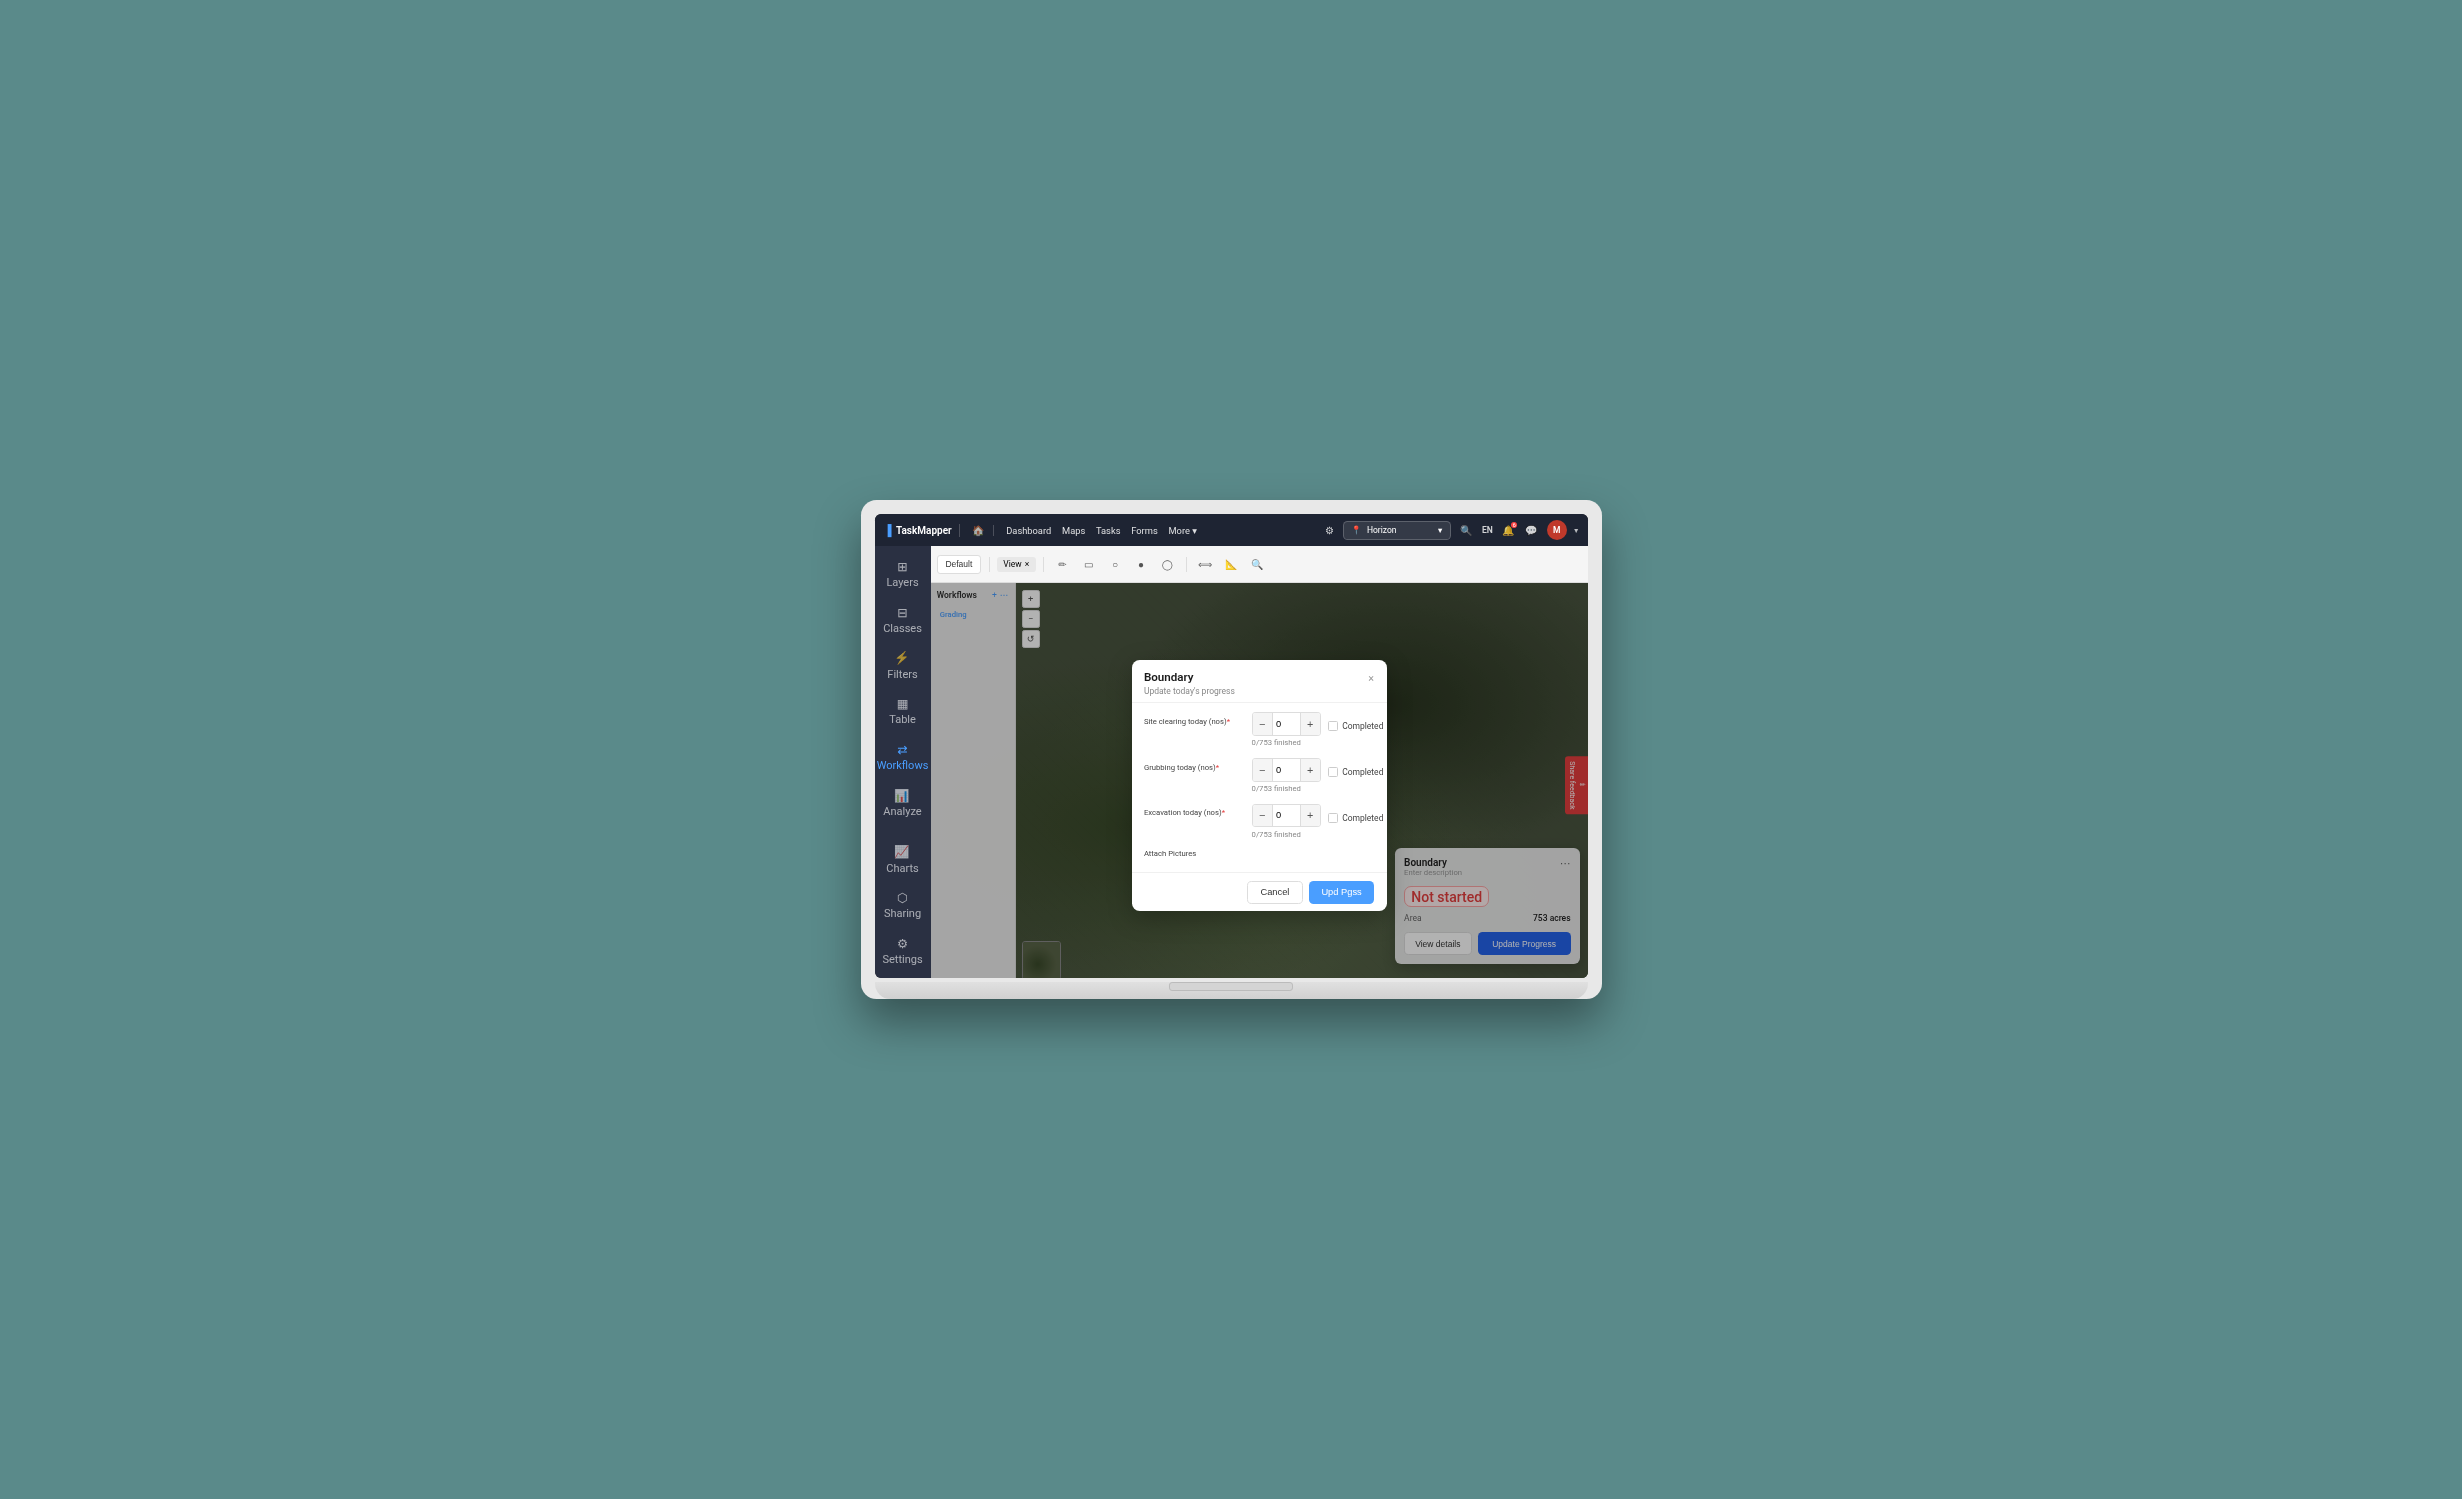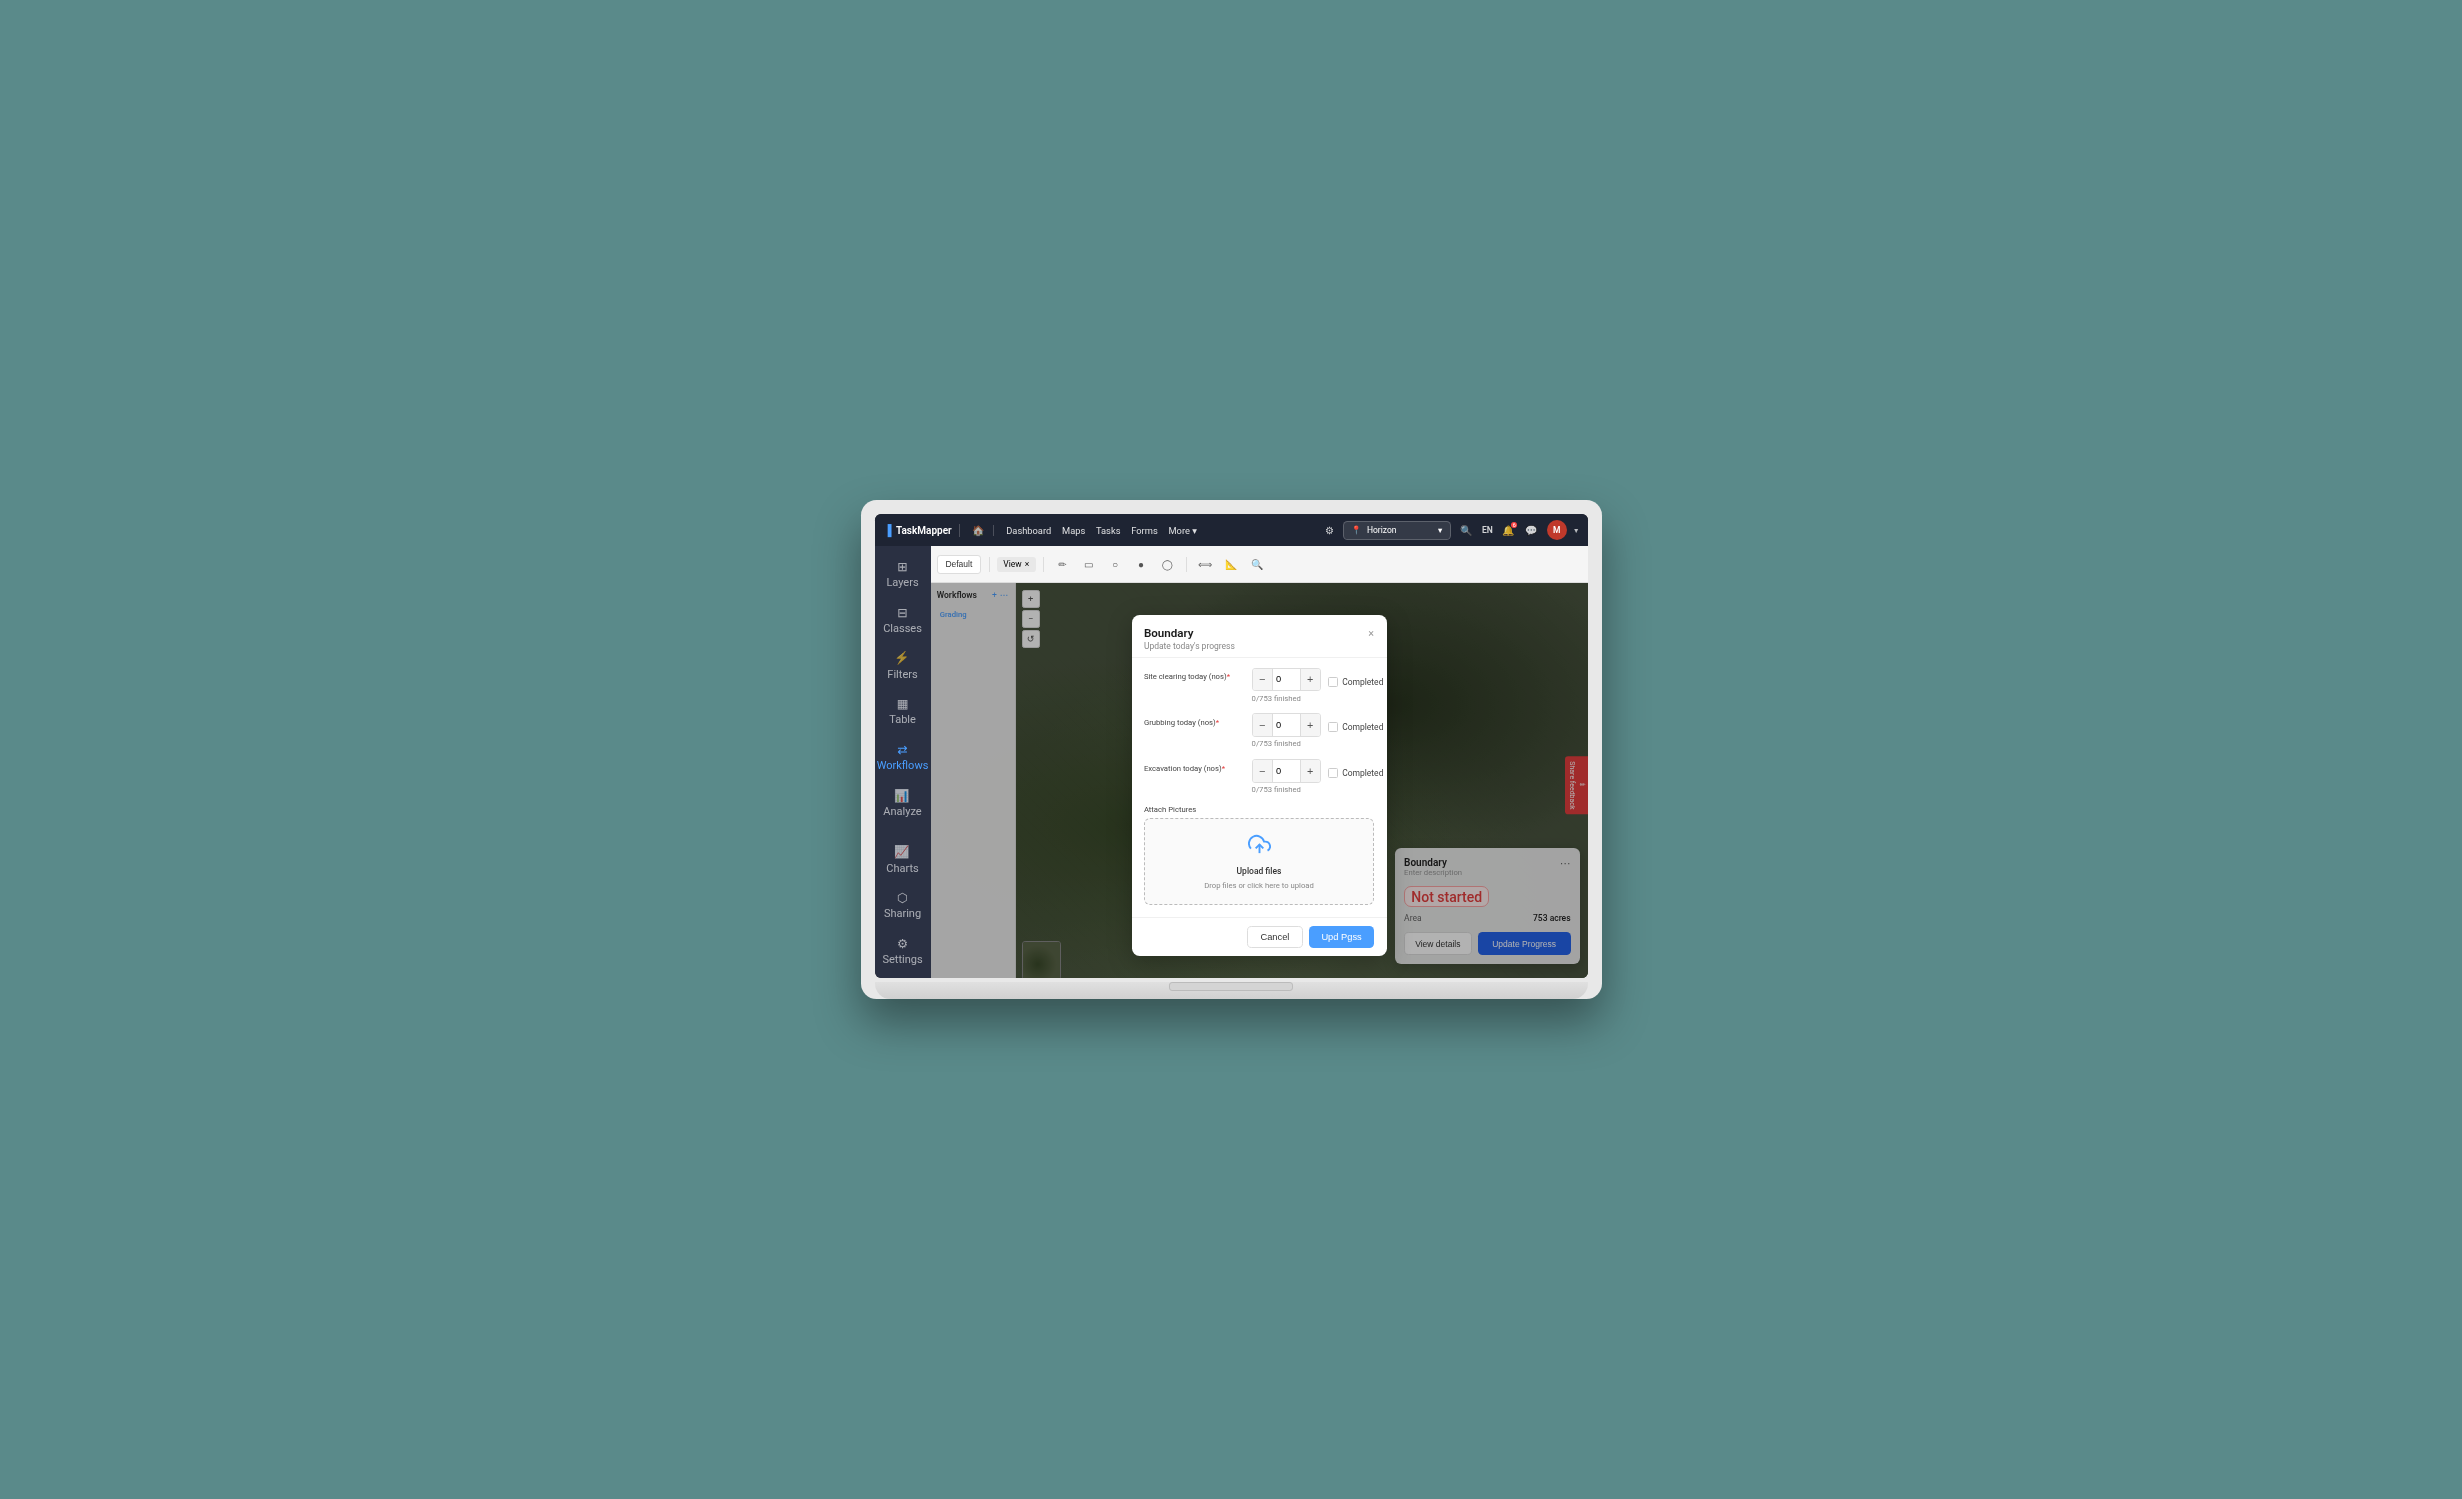--- a/index.html
+++ b/index.html
@@ -906,31 +906,20 @@
                         <div class="checkbox"></div>
                         <span class="checkbox-label">Completed</span>
                       </div>
                     </div>
                     <div class="field-hint">0/753 finished</div>
                   </div>
                 </div>
 
                 <div class="attach-field">
                   <div class="attach-label">Attach Pictures</div>
-                  <div class="upload-area">
-                    <span class="upload-icon">
-                      <svg width="23" height="23" viewBox="0 0 24 24" fill="none" stroke="#4a9eff" stroke-width="2">
-                        <polyline points="16 16 12 12 8 16"></polyline>
-                        <line x1="12" y1="12" x2="12" y2="21"></line>
-                        <path d="M20.39 18.39A5 5 0 0 0 18 9h-1.26A8 8 0 1 0 3 16.3"></path>
-                      </svg>
-                    </span>
-                    <span class="upload-title">Upload files</span>
-                    <span class="upload-subtitle">Drop files or click here to upload</span>
-                  </div>
                 </div>
 
               </div>
 
               <div class="modal-footer">
                 <button class="cancel-btn">Cancel</button>
                 <button class="update-btn">Upd Pgss</button>
               </div>
 
             </div>

